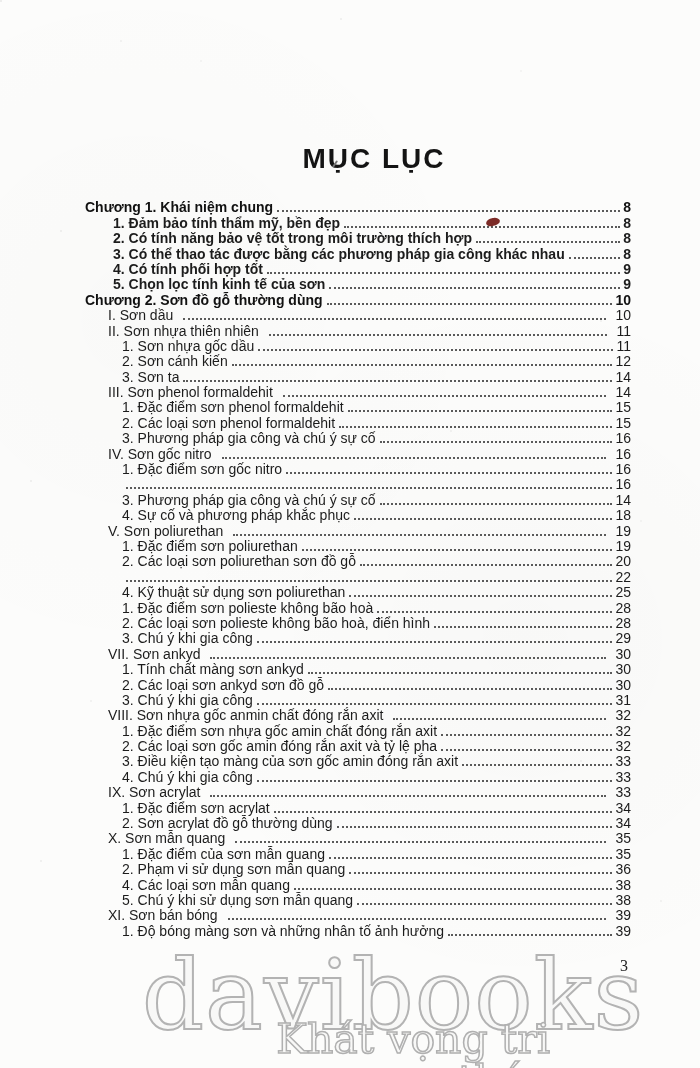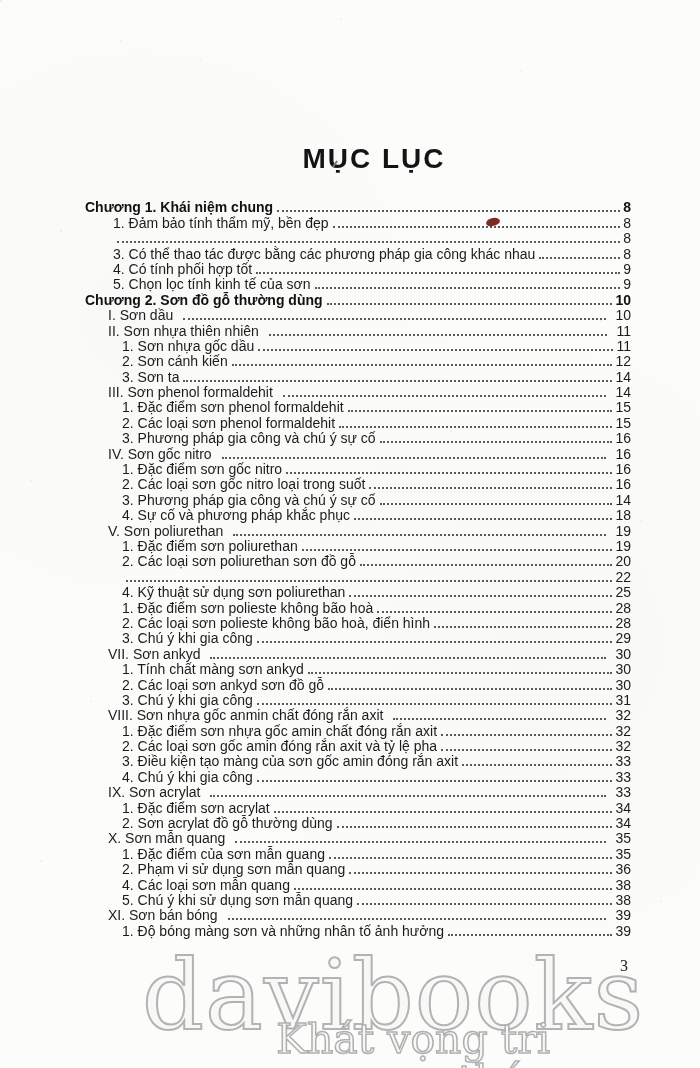--- a/index.html
+++ b/index.html
@@ -55,21 +55,21 @@
   }
   .row .label{flex:0 0 auto;}
   .row .dots{
     flex:1 1 auto;min-width:8px;
     border-bottom:2px dotted #5a5a5a;
     margin:0 3px 2px 4px;
   }
   .row .pg{flex:0 0 auto;text-align:right;}
   .row.chapter .label,.row.chapter .pg{font-weight:bold;color:#111;}
   .row.section{padding-left:23px;gap:6px;}
-  .row.item1{padding-left:28px;}
+  .row.item1{padding-left:28px;font-weight:bold;}
   .row.sub{padding-left:37px;}
   .ink-smudge{
     position:absolute;left:486px;top:218px;width:14px;height:8px;
     background:#6e1410;border-radius:55% 45% 60% 40%/60% 50% 55% 45%;
     transform:rotate(-8deg);opacity:.9;
   }
   .watermark-brand{
     position:absolute;left:142px;top:947px;
     font-family:"DejaVu Serif", serif;
     font-size:97px;line-height:1;letter-spacing:1px;
@@ -105,20 +105,21 @@
         <span class="label">Chương 1. Khái niệm chung</span>
         <span class="dots"></span>
         <span class="pg">8</span>
       </div>
       <div class="row item1">
         <span class="label">1. Đảm bảo tính thẩm mỹ, bền đẹp</span>
         <span class="dots"></span>
         <span class="pg">8</span>
       </div>
       <div class="row item1">
+        <span class="label">2. Có tính năng bảo vệ tốt trong môi trường thích hợp</span>
         <span class="dots"></span>
         <span class="pg">8</span>
       </div>
       <div class="row item1">
         <span class="label">3. Có thể thao tác được bằng các phương pháp gia công khác nhau</span>
         <span class="dots"></span>
         <span class="pg">8</span>
       </div>
       <div class="row item1">
         <span class="label">4. Có tính phối hợp tốt</span>
@@ -184,21 +185,20 @@
         <span class="label">IV. Sơn gốc nitro</span>
         <span class="dots"></span>
         <span class="pg">16</span>
       </div>
       <div class="row sub">
         <span class="label">1. Đặc điểm sơn gốc nitro</span>
         <span class="dots"></span>
         <span class="pg">16</span>
       </div>
       <div class="row sub">
-        <span class="label">2. Các loại sơn gốc nitro loại trong suốt</span>
         <span class="dots"></span>
         <span class="pg">16</span>
       </div>
       <div class="row sub">
         <span class="label">3. Phương pháp gia công và chú ý sự cố</span>
         <span class="dots"></span>
         <span class="pg">14</span>
       </div>
       <div class="row sub">
         <span class="label">4. Sự cố và phương pháp khắc phục</span>

